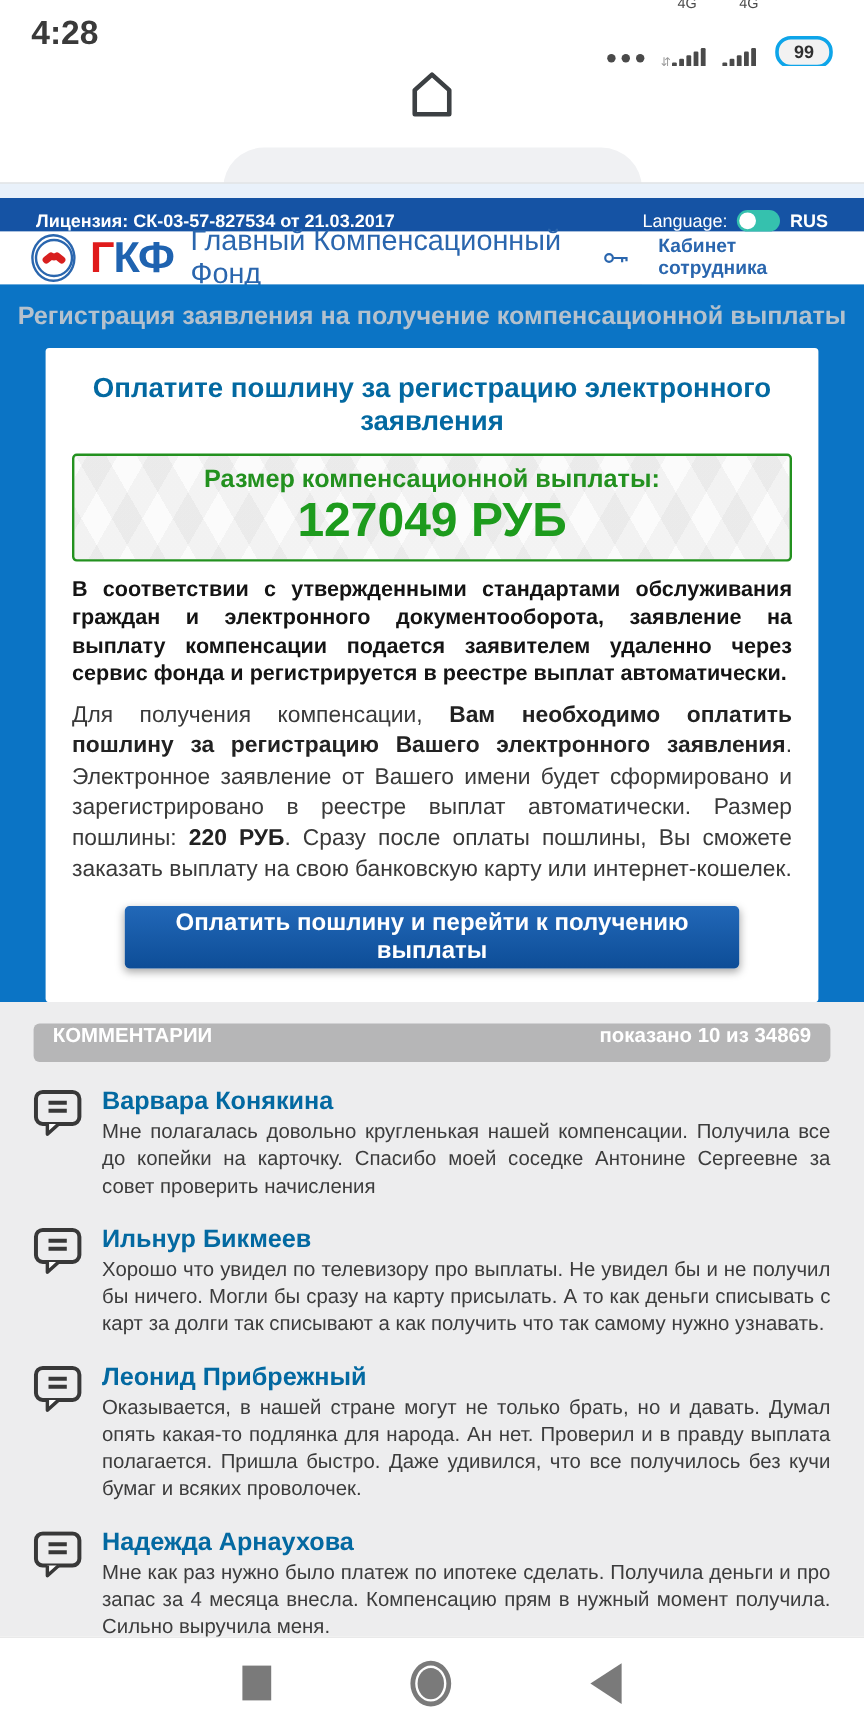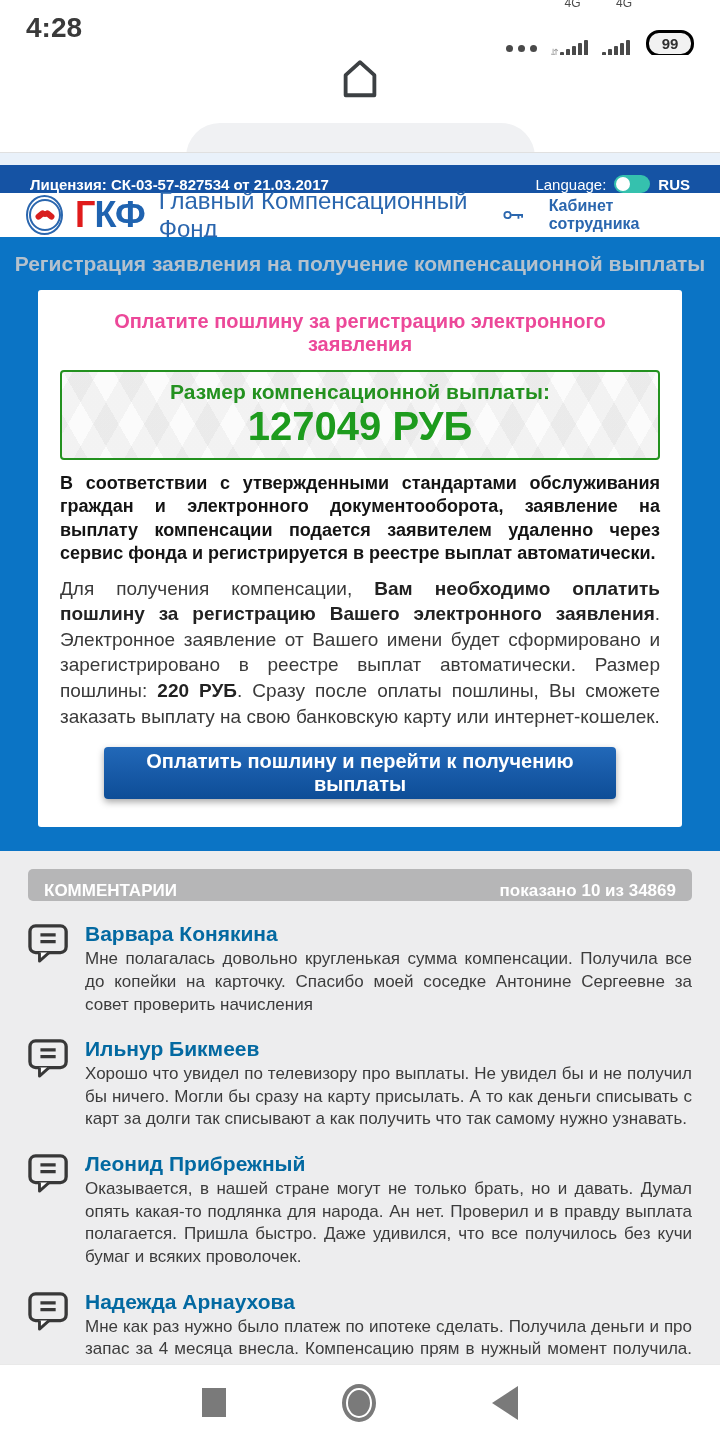--- a/index.html
+++ b/index.html
@@ -14,21 +14,21 @@
   .status-right { display:flex; align-items:flex-end; gap:14px; }
   .dots { display:flex; gap:5px; align-items:center; padding-bottom:6px; }
   .dots i { width:7px; height:7px; border-radius:50%; background:#4a4a4a; }
   .net { display:flex; flex-direction:column; align-items:flex-start;gap:31px; }
   .net-label { font-size:12px; color:#4a4a4a; line-height:12px; margin-left:14px; }
   .net-row { display:flex; align-items:flex-end; gap:2px; }
   .net-arrows { font-size:10px; color:#9a9a9a; margin-right:1px; letter-spacing:-2px; }
   .bars { display:flex; align-items:flex-end; gap:2px; }
   .bars i { width:4px; background:#4a4a4a; border-radius:1px; }
   .b1{height:6px;} .b2{height:9px;} .b3{height:12px;} .b4{height:15px;} .b5{height:18px;}
-  .battery { border:3px solid #000000; border-radius:13px; min-width:48px; height:27px;
+  .battery { border:3px solid #0ea5e9; border-radius:13px; min-width:48px; height:27px;
     display:flex; align-items:center; justify-content:center; background:#f2f2f2;
     font-size:15px; font-weight:bold; color:#2f2f2f; margin-bottom:1px; }
 
   
   .browser-bar { height:97px; display:flex; align-items:center; padding:0 22px; gap:22px; background:#fff;flex-direction:column; }
   .home-icon svg { display:block; }
   .url-pill { flex:0 0 462px; height:68px; background:#f0f1f3; border-radius:34px;
     display:flex; align-items:center; padding:0 24px; gap:14px; overflow:hidden; }
   .url-text { display:flex; align-items:center; white-space:nowrap; overflow:hidden; }
   .url-domain { font-size:34px; color:#202124; }
@@ -58,44 +58,44 @@
   .logo-ring-inner { width:32px; height:32px; border-radius:50%; border:2px solid #2a66ae;
     display:flex; align-items:center; justify-content:center; }
   .brand-abbr { font-size:36px; font-weight:bold; margin-left:12px; letter-spacing:-1px; }
   .brand-abbr .red { color:#e01b1b; }
   .brand-abbr .blue { color:#1f63b0; }
   .brand-name { font-size:24px; color:#2a66ae; margin-left:14px; }
   .staff { margin-left:auto; display:flex; align-items:center; gap:24px; }
   .staff-label { font-size:16px; font-weight:bold; color:#2a66ae; }
 
   
-  .hero { background:#0b74c5; padding-bottom:24px; }
+  .hero { background:#0b74c5; }
   .hero-title { padding-top:15px; text-align:center; font-size:21px; font-weight:bold; color:#b4c1cd; }
   .card { margin:14px 38px 0; background:#fff; border-radius:3px; padding:20px 22px 24px; }
-  .card-title { text-align:center; font-size:20px; font-weight:bold; color:#ec4899; }
+  .card-title { text-align:center; font-size:23px; font-weight:bold; color:#0369a1; }
   .payout-box { margin:14px 0 12px; border:2px solid #23911f; border-radius:4px;
     padding:8px 0 10px; text-align:center;
     background:
       repeating-linear-gradient(60deg, rgba(0,0,0,0.035) 0 22px, rgba(0,0,0,0) 22px 44px),
       repeating-linear-gradient(-60deg, rgba(0,0,0,0.03) 0 22px, rgba(0,0,0,0) 22px 44px),
       #fbfbfb; }
   .payout-label { font-size:21px; font-weight:bold; color:#23911f; }
   .payout-amount { font-size:40px; font-weight:bold; color:#1d9b1d; line-height:1.1; }
   .para1 { font-size:18px; font-weight:bold; color:#141414; text-align:justify; line-height:1.3; }
   .para2 { margin-top:10px; font-size:19px; color:#3a3a3a; text-align:justify; line-height:1.35; }
   .para2 b { color:#222; }
   .pay-btn { display:block; margin:18px auto 4px; width:512px; height:52px; border:none;
     border-radius:4px; background:linear-gradient(#2268b8,#0d4d97);
     box-shadow:0 3px 7px rgba(0,0,0,0.35); color:#fff; font-size:20px; font-weight:bold;
     font-family:"Liberation Sans",sans-serif; cursor:pointer; }
 
   
   .comments { flex:1; background:#ededee; overflow:hidden; padding:18px 28px 0; }
   .comments-bar { height:32px; background:#b6b6b7; border-radius:5px; display:flex;
-    align-items:flex-end; justify-content:space-between; padding:0 16px;gap:12px; }
+    align-items:flex-start; justify-content:space-between; padding:0 16px;gap:12px; }
   .comments-bar-title, .comments-bar-count { color:#fff; font-size:17px; font-weight:bold; }
   .comment { display:flex; gap:15px; margin-top:21px; }
   .comment-icon { flex:0 0 42px; padding-top:2px; }
   .comment-body { flex:1; }
   .comment-name { font-size:21px; font-weight:bold; color:#0369a1; margin-bottom:2px; }
   .comment-text { font-size:17px; color:#3c3c3c; text-align:justify; line-height:1.33; }
 
   
   .nav-bar { height:76px; background:#fff; display:flex; align-items:center;
     justify-content:center; gap:116px; border-top:1px solid #e9e9e9; }
@@ -231,21 +231,21 @@
   <div class="comment">
     <div class="comment-icon">
       <svg width="42" height="40" viewBox="0 0 44 42">
         <rect x="2" y="2" width="38" height="28" rx="6" fill="none" stroke="#383838" stroke-width="3.5"></rect>
         <path d="M13 11.5 H29 M13 18.5 H29" stroke="#383838" stroke-width="3.5"></path>
         <path d="M12 30 V39 L22 30" fill="#fff" stroke="#383838" stroke-width="3" stroke-linejoin="round"></path>
       </svg>
     </div>
     <div class="comment-body">
       <div class="comment-name">Варвара Конякина</div>
-      <div class="comment-text">Мне полагалась довольно кругленькая сумма компенсации. Получила все до копейки на карточку. Спасибо моей соседке Антонине Сергеевне за совет проверить начисления</div>
+      <div class="comment-text">Мне полагалась довольно кругленькая нашей компенсации. Получила все до копейки на карточку. Спасибо моей соседке Антонине Сергеевне за совет проверить начисления</div>
     </div>
   </div>
 
   <div class="comment">
     <div class="comment-icon">
       <svg width="42" height="40" viewBox="0 0 44 42">
         <rect x="2" y="2" width="38" height="28" rx="6" fill="none" stroke="#383838" stroke-width="3.5"></rect>
         <path d="M13 11.5 H29 M13 18.5 H29" stroke="#383838" stroke-width="3.5"></path>
         <path d="M12 30 V39 L22 30" fill="#fff" stroke="#383838" stroke-width="3" stroke-linejoin="round"></path>
       </svg>

